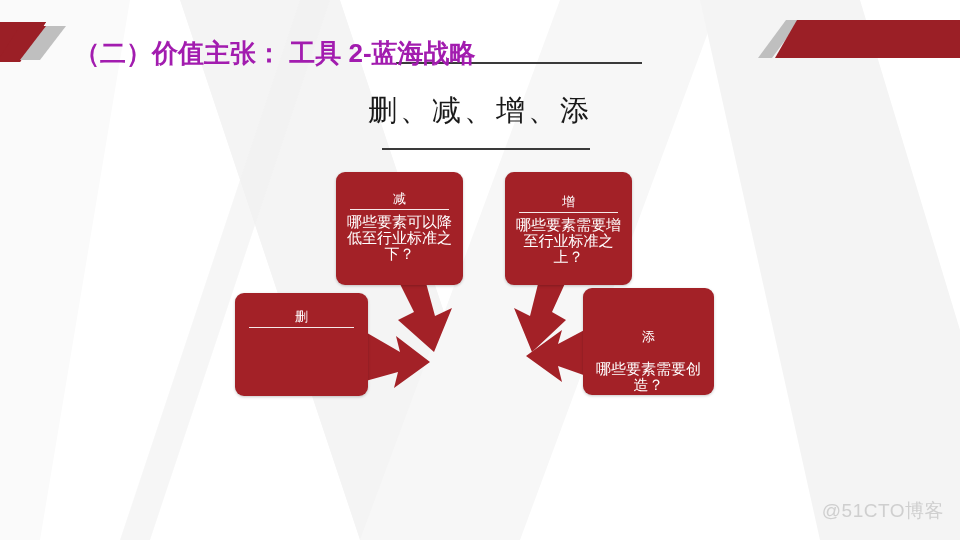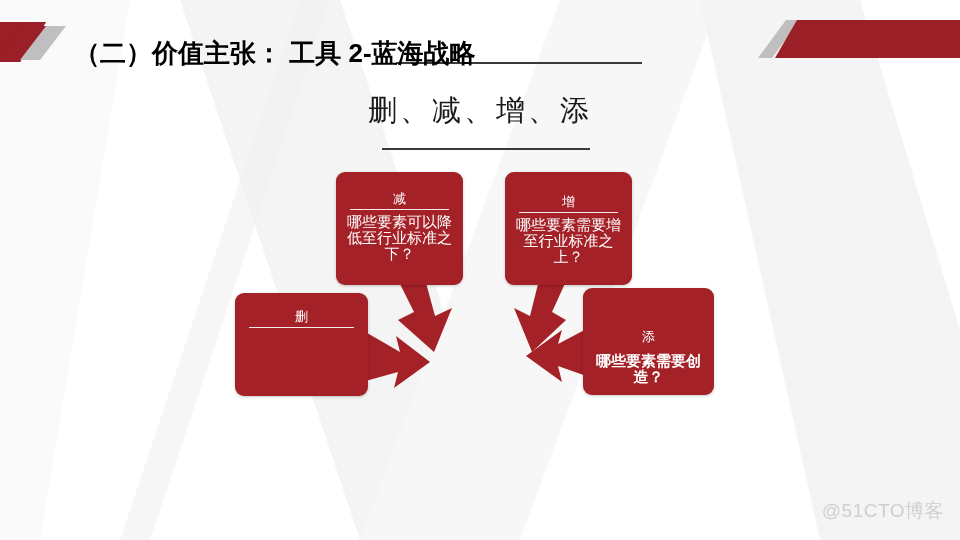--- a/index.html
+++ b/index.html
@@ -20,21 +20,21 @@
 
   
   .ribbon-svg{position:absolute;left:0;top:0;width:960px;height:120px;}
 
   
   .title-wrap{
     position:absolute;left:74px;top:36px;width:720px;height:40px;
   }
   .title-text{
     position:absolute;left:0;top:0;
-    font-size:26px;font-weight:bold;color:#000000;
+    font-size:26px;font-weight:bold;color:#a21caf;
     letter-spacing:0px;white-space:nowrap;line-height:34px;
   }
   .title-rule{
     position:absolute;left:322px;top:26px;width:246px;height:0;
     border-top:2px solid #3a3a3a;
   }
   .subtitle-wrap{
     position:absolute;left:0;top:92px;width:960px;text-align:center;
   }
   .subtitle-text{
@@ -71,21 +71,21 @@
   .node .n-body{
     font-size:15px;line-height:16px;color:#fff;
   }
 
   
   #node-jian{left:336px;top:172px;width:127px;height:113px;padding-top:18px;}
   #node-zeng{left:505px;top:172px;width:127px;height:113px;padding-top:21px;}
   #node-shan{left:235px;top:293px;width:133px;height:103px;padding-top:15px;}
   #node-tian{left:583px;top:288px;width:131px;height:107px;padding-top:40px;}
   #node-tian .n-title{margin-bottom:0px;}
-  #node-tian .n-body{margin-top:8px;font-weight:bold;}
+  #node-tian .n-body{margin-top:16px;}
 
   .center-circle{
     position:absolute;left:409px;top:330px;width:136px;height:136px;
     border-radius:50%;
     background:#a32127;
     box-shadow:0 1px 4px rgba(0,0,0,.2);
     display:flex;flex-direction:column;
     align-items:center;justify-content:center;
     color:#fff;
   }

